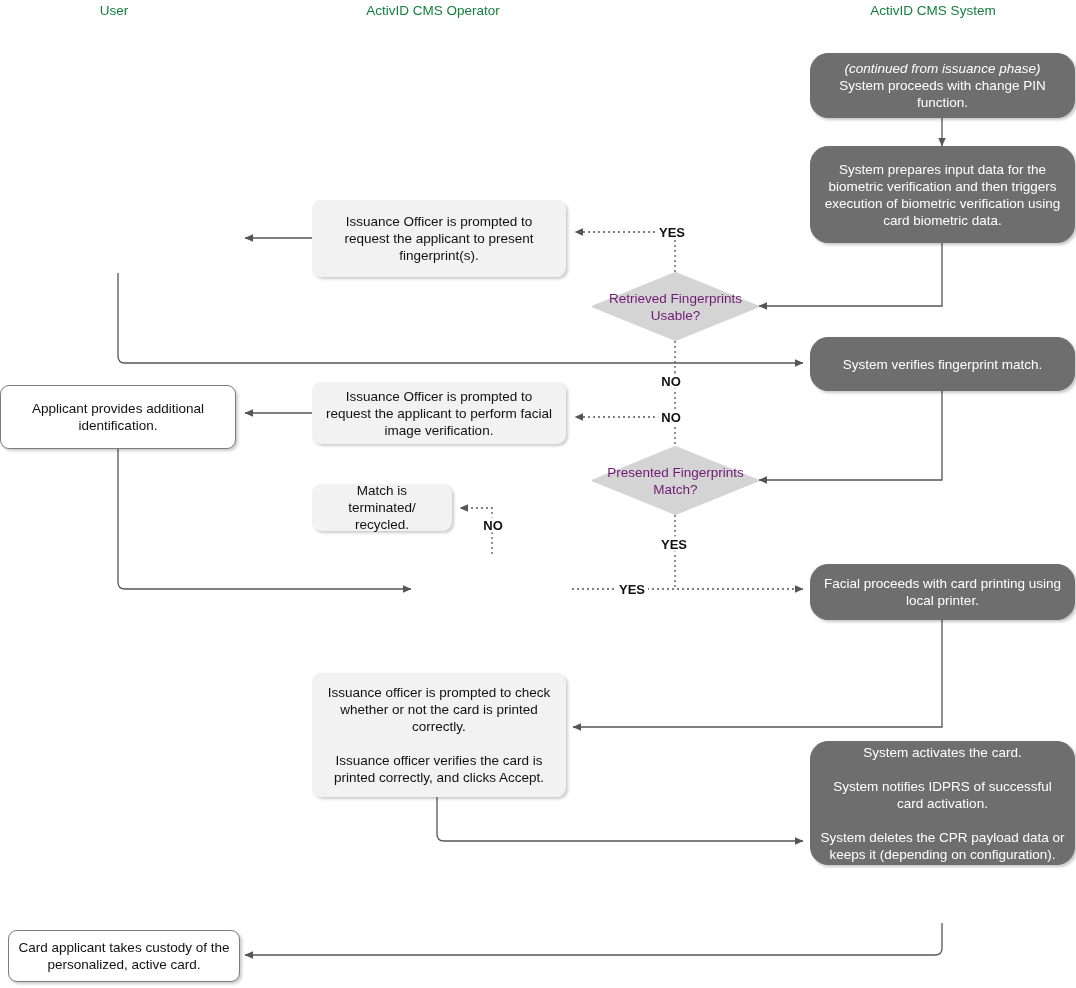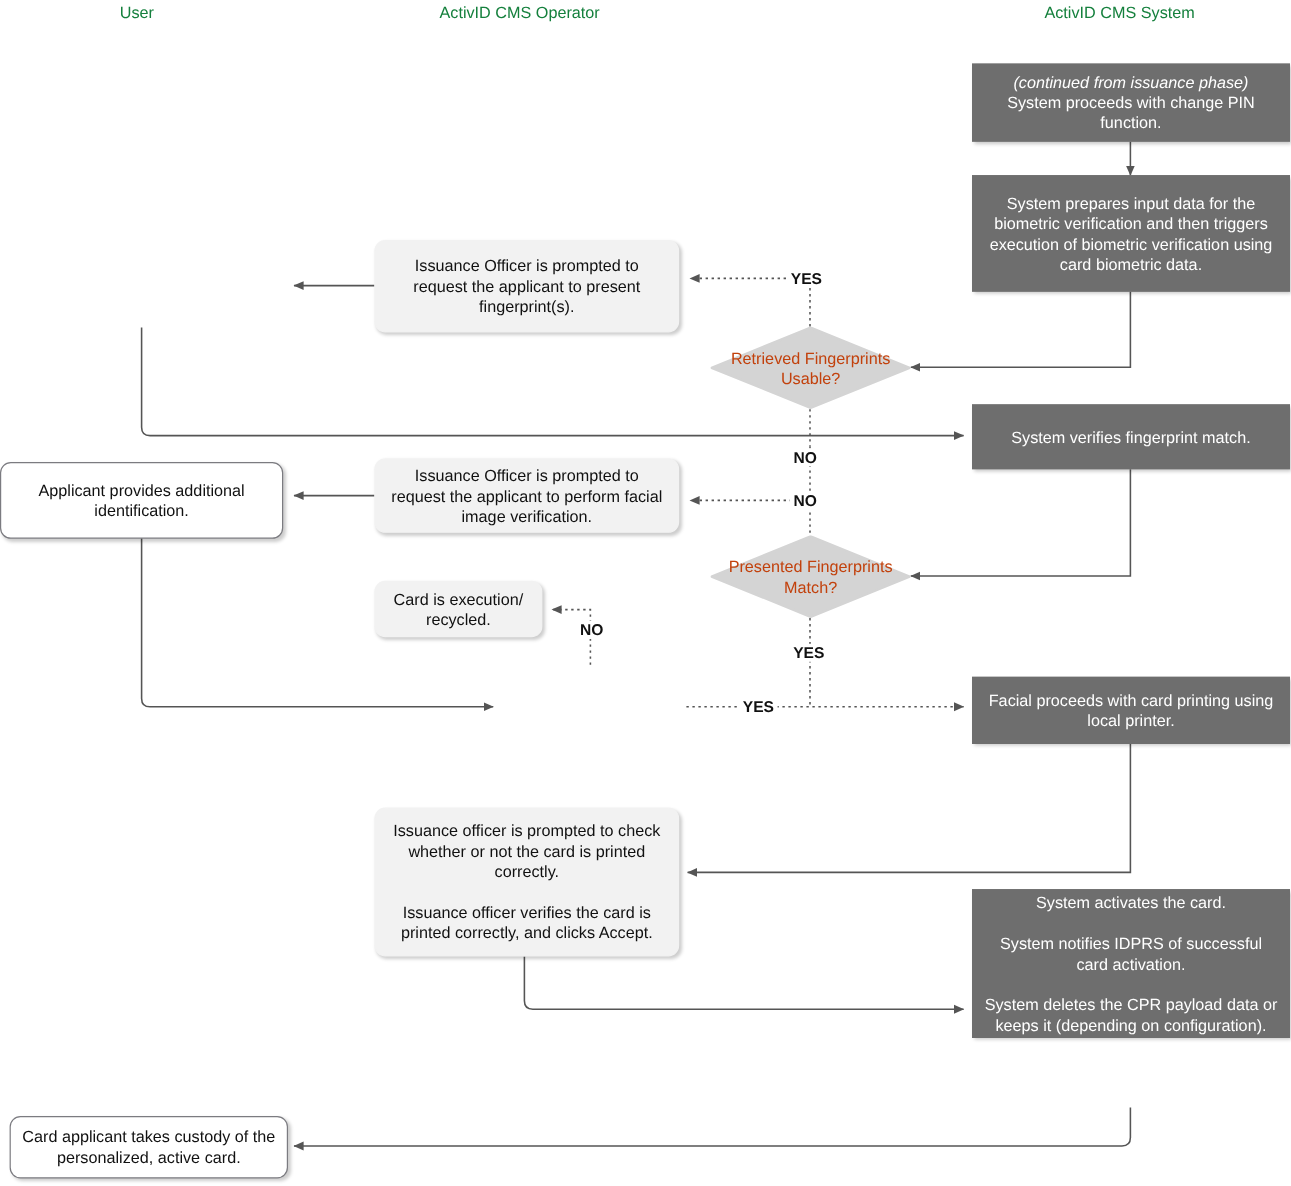--- a/index.html
+++ b/index.html
@@ -66,30 +66,30 @@
     border: 1px solid #f2f2f2;
     border-radius: 9px;
     color: #111111;
     box-shadow: 2px 2px 3px rgba(0,0,0,0.20);
   }
 
   
   .n-sys {
     background: #6e6e6e;
     border: 1px solid #6e6e6e;
-    border-radius: 0;
+    border-radius: 18px;
     color: #ffffff;
     box-shadow: 2px 2px 3px rgba(0,0,0,0.22);
   }
 
   
   .n-dia {
     background: transparent;
     border: none;
-    color: #c2410c;
+    color: #701a75;
     box-shadow: none;
   }
   .n-dia .diashape {
     position: absolute;
     left: 0; top: 0;
     width: 100%; height: 100%;
     z-index: 0;
   }
   .n-dia .txt {
     position: relative;
@@ -199,21 +199,21 @@
   </div>
 
   <div class="node n-dia" style="left:592px; top:446px; width:167px; height:69px;">
     <svg class="diashape" viewBox="0 0 167 69" preserveAspectRatio="none">
       <path d="M83.5,1 L166,34.5 L83.5,68 L1,34.5 Z" fill="#d4d4d4" stroke="#d4d4d4" stroke-width="2" stroke-linejoin="round"></path>
     </svg>
     <div class="txt">Presented Fingerprints Match?</div>
   </div>
 
   <div class="node n-op" style="left:312px; top:484px; width:140px; height:47px;">
-    <div class="txt">Card is execution/ recycled.</div>
+    <div class="txt">Match is terminated/ recycled.</div>
   </div>
 
 
   <div class="node n-sys" style="left:810px; top:564px; width:265px; height:56px;">
     <div class="txt">Facial proceeds with card printing using local printer.</div>
   </div>
 
   <div class="node n-op" style="left:312px; top:673px; width:254px; height:124px;">
     <div class="txt">
       <span>Issuance officer is prompted to check whether or not the card is printed correctly.</span>

